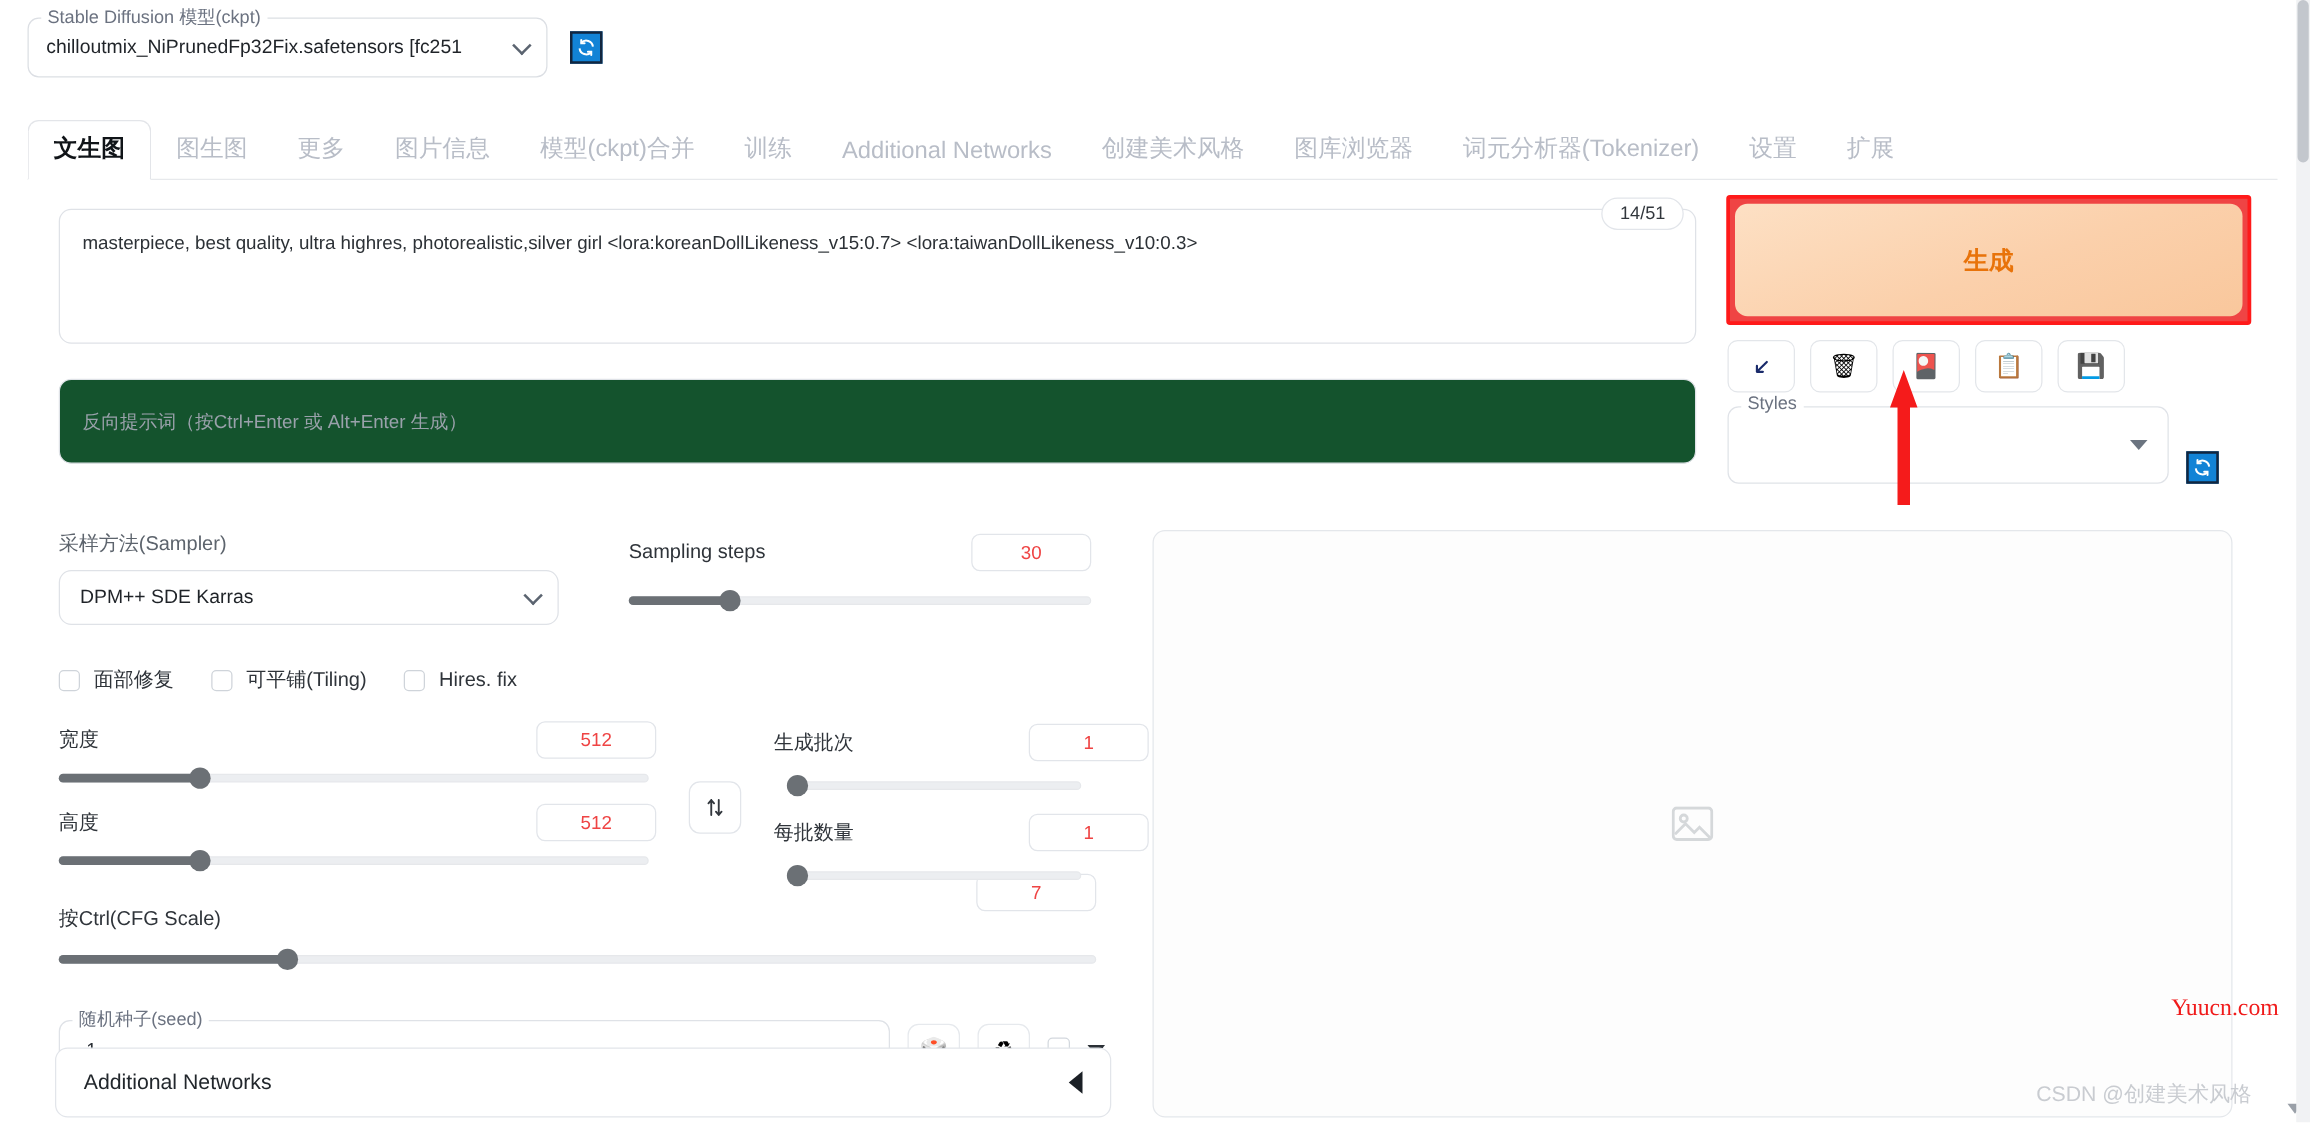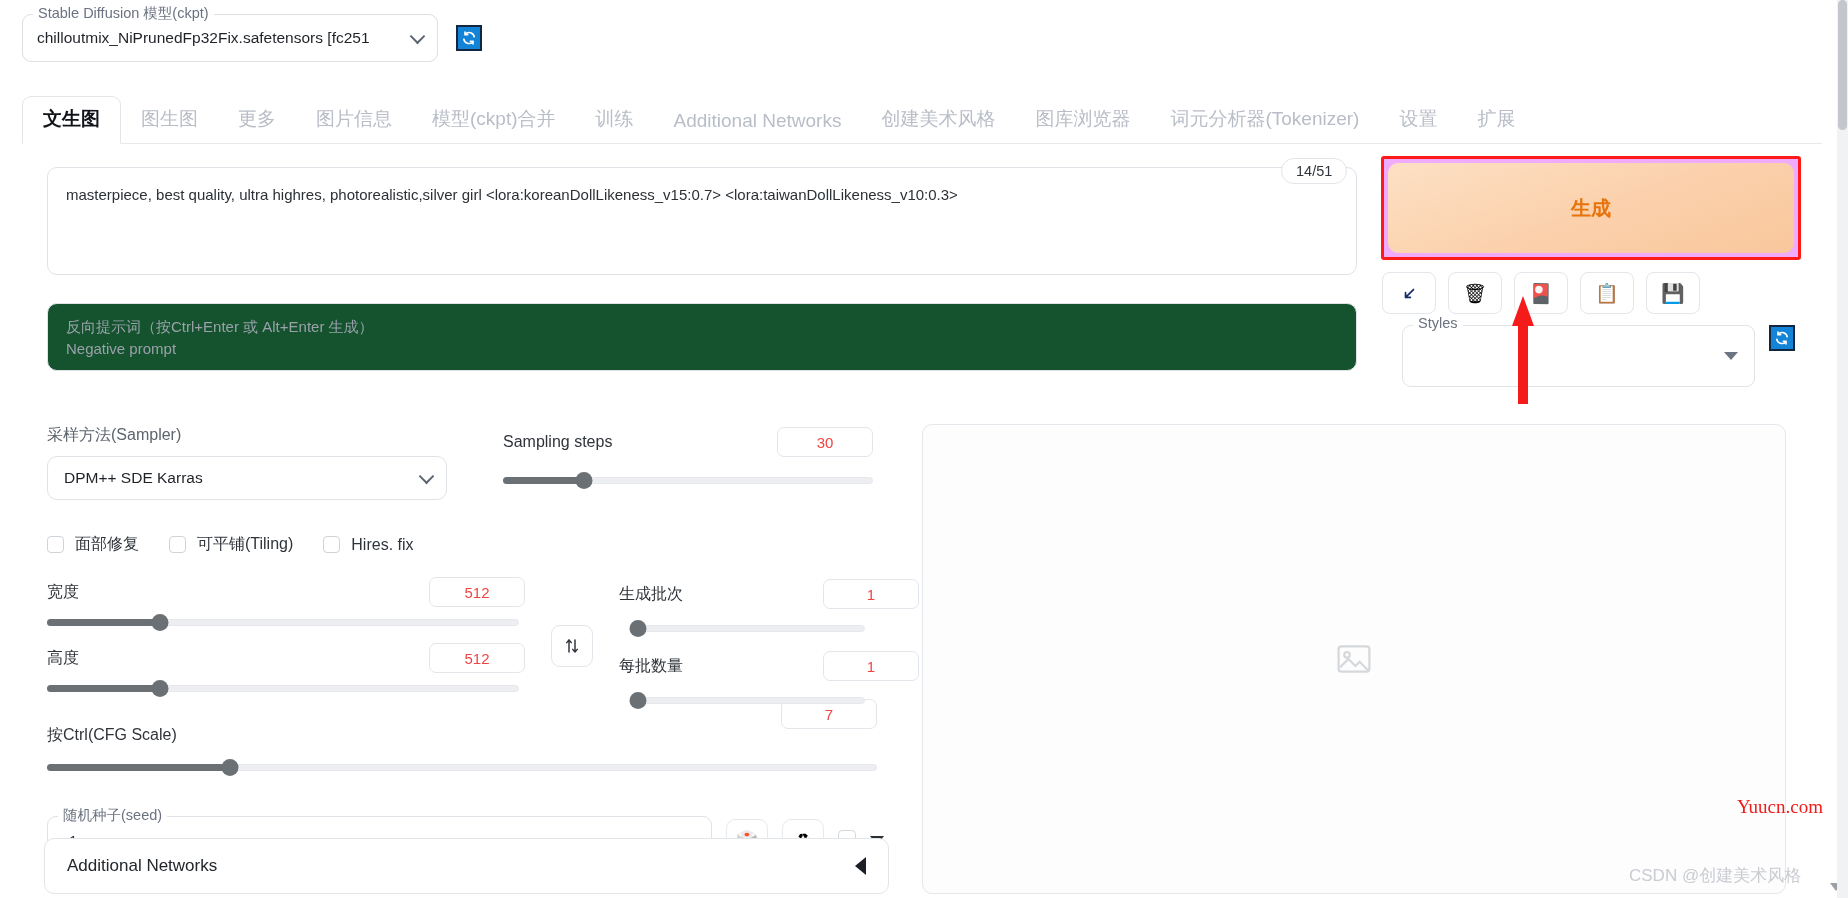--- a/index.html
+++ b/index.html
@@ -107,21 +107,21 @@
   .neg-line1 { font-size: 15px; color: #9aa1ab; }
   .neg-line2 { font-size: 15px; color: #9aa1ab; }
 
   
   .gen-wrap {
     position: absolute; left: 1381px; top: 156px;
     width: 420px; height: 104px;
     border: 3px solid #ff1a1a;
     border-radius: 3px;
     padding: 4px;
-    background: #f0abfc;
+    background: #ef4444;
   }
   .gen-btn {
     width: 100%; height: 100%;
     border-radius: 10px;
     background: linear-gradient(160deg,#fde0c4 0%,#fbd0ab 55%,#f9c79c 100%);
     display: flex; align-items: center; justify-content: center;
     font-size: 20px; font-weight: 700; color: #e8730a;
     cursor: pointer;
   }
 
@@ -139,21 +139,21 @@
   }
 
   .red-arrow {
     position: absolute; left: 1510px; top: 296px;
     width: 26px; height: 108px;
     z-index: 9;
   }
 
   .styles-wrap {
     position: absolute; left: 1382px; top: 325px;
-    display: flex; align-items: flex-start; gap: 14px; margin-left: 20px;
+    display: flex; align-items: flex-end; gap: 14px;
   }
   .styles-field {
     position: relative;
     width: 353px; height: 62px;
     border: 1px solid #e0e3e8; border-radius: 9px;
     background: #fff;
   }
   .styles-field .legend {
     position: absolute; top: -11px; left: 10px;
     background: #fff; padding: 0 5px;
@@ -318,21 +318,20 @@
   <div class="tab">词元分析器(Tokenizer)</div>
   <div class="tab">设置</div>
   <div class="tab">扩展</div>
 </div>
 
 <div class="prompt-box">masterpiece, best quality, ultra highres, photorealistic,silver girl &lt;lora:koreanDollLikeness_v15:0.7&gt; &lt;lora:taiwanDollLikeness_v10:0.3&gt;</div>
 <div class="token-badge">14/51</div>
 
 <div class="neg-box">
   <div class="neg-line1">反向提示词（按Ctrl+Enter 或 Alt+Enter 生成）</div>
-  <div class="neg-line2">Negative prompt</div>
 </div>
 
 <div class="gen-wrap">
   <div class="gen-btn">生成</div>
 </div>
 
 <div class="icon-row">
   <div class="icon-btn">
     <svg width="19" height="19" viewBox="0 0 24 24" fill="none" stroke="#1a2b6b" stroke-width="2.2">
       <path d="M17 7 7 17M7 17h6M7 17v-6" stroke-linecap="round" stroke-linejoin="round"></path>

